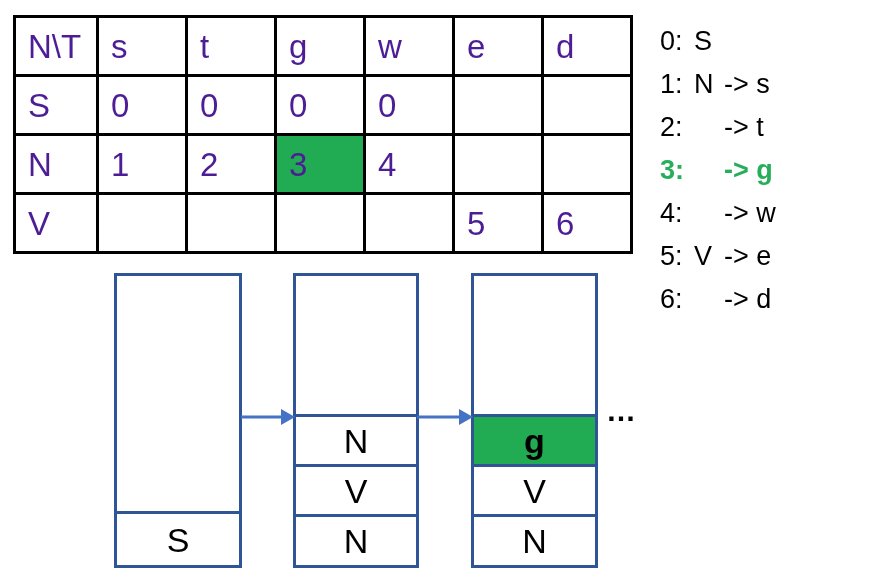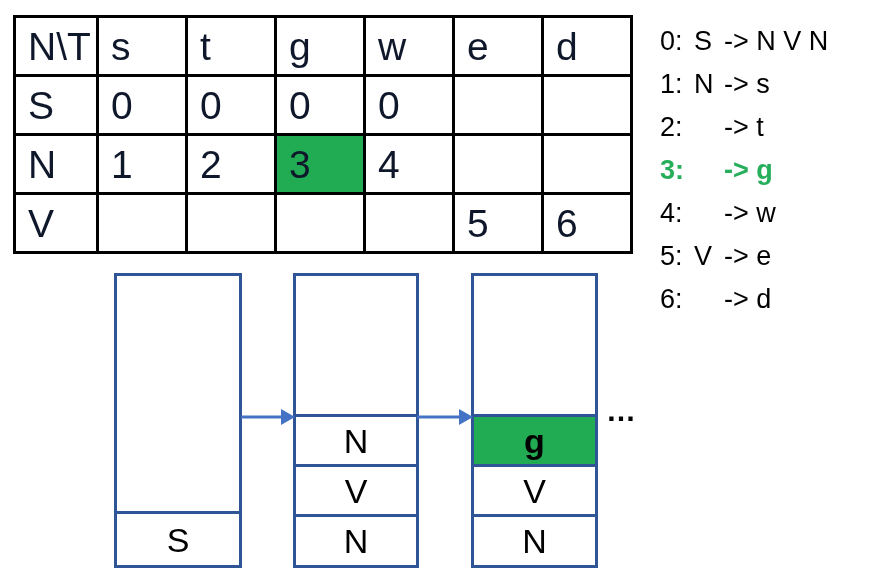--- a/index.html
+++ b/index.html
@@ -21,22 +21,22 @@
     position: absolute;
     left: 13px;
     top: 15px;
     border-collapse: collapse;
     table-layout: fixed;
   }
   #parse-table td {
     border: 3px solid #000000;
     height: 56px;
     padding: 0 0 0 12px;
-    font-size: 39px;
-    color: #0f172a;
+    font-size: 33px;
+    color: #4c1d95;
     vertical-align: middle;
     background: #ffffff;
     line-height: 1;
   }
   #parse-table col.c0 { width: 83px; }
   #parse-table col.cn { width: 89px; }
   #parse-table td.hl {
     background: var(--green_fill, #21AB53);
   }
 
@@ -166,21 +166,20 @@
         <td>5</td>
         <td>6</td>
       </tr>
     </tbody>
   </table>
 
   <div id="grammar">
     <div class="g-item">
       <span>0:</span>
       <span>S</span>
-      <span>-&gt; N V N</span>
     </div>
     <div class="g-item">
       <span>1:</span>
       <span>N</span>
       <span>-&gt; s</span>
     </div>
     <div class="g-item">
       <span>2:</span>
       <span></span>
       <span>-&gt; t</span>

